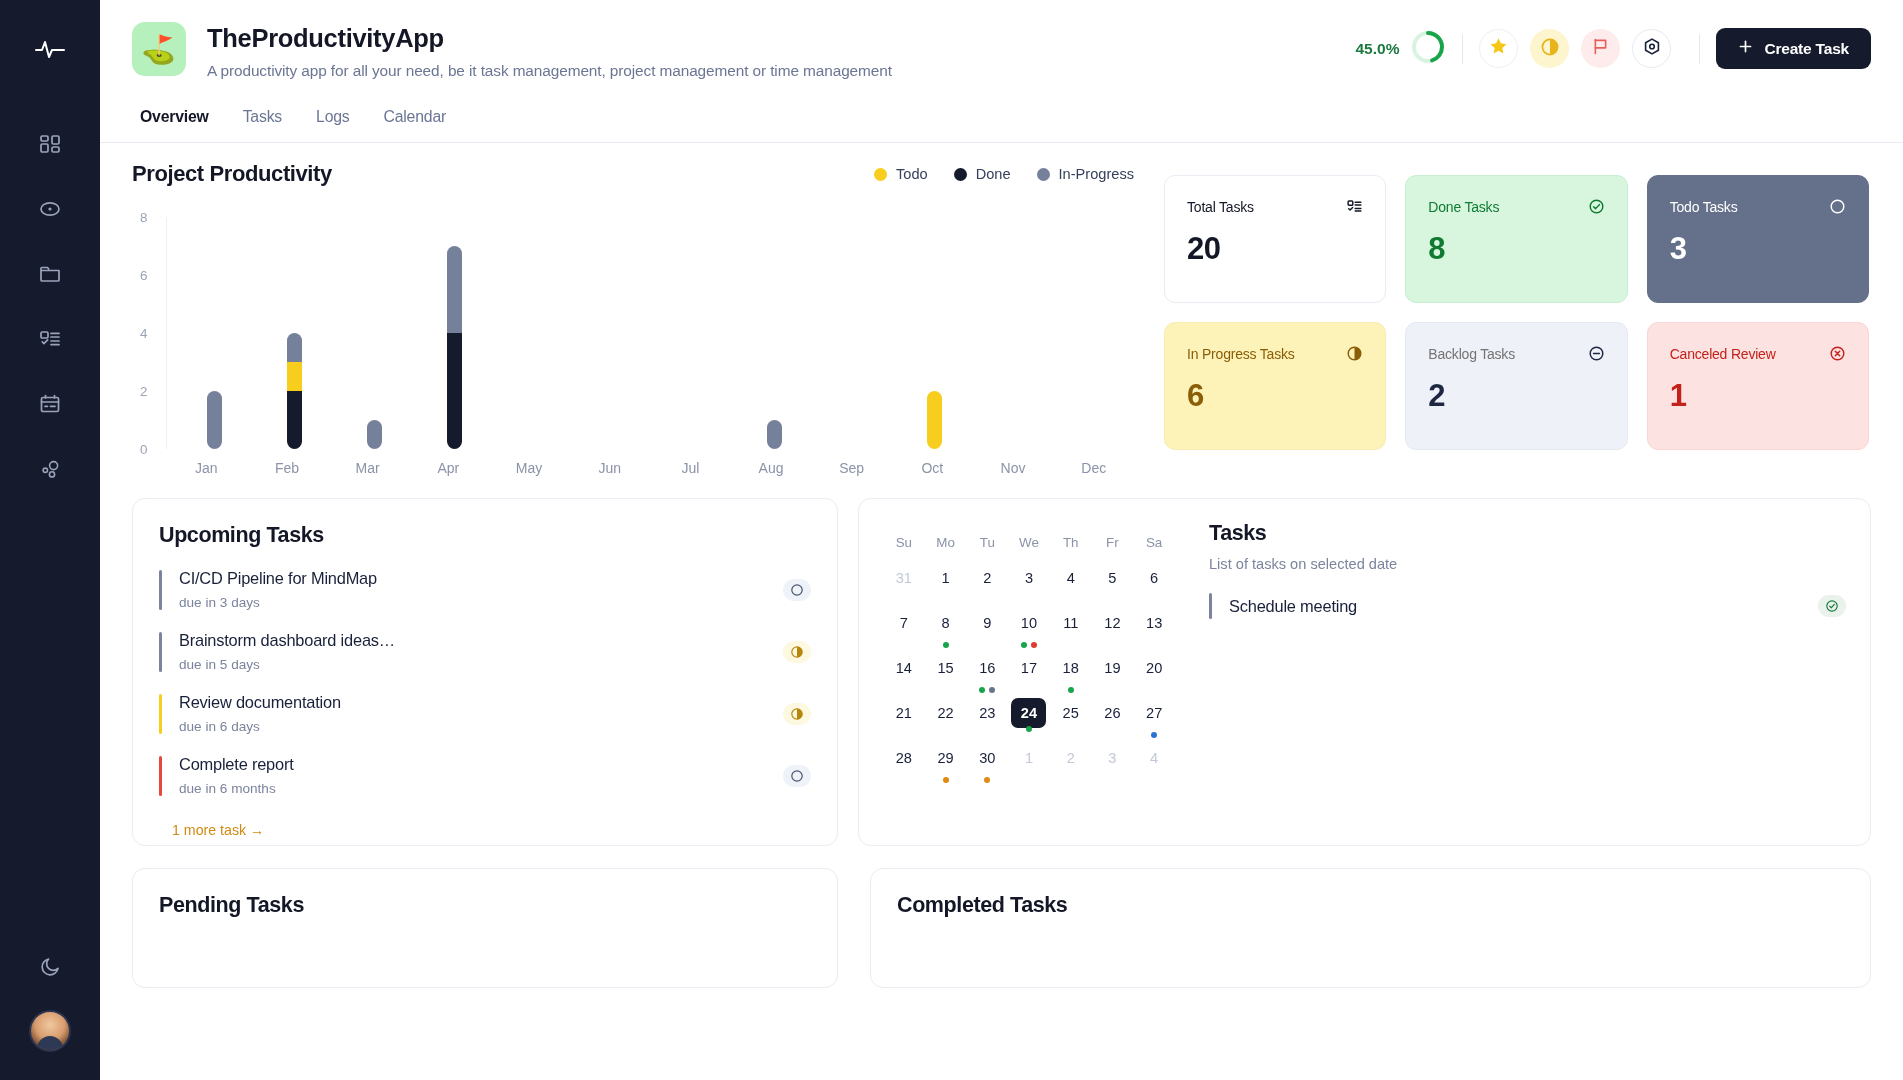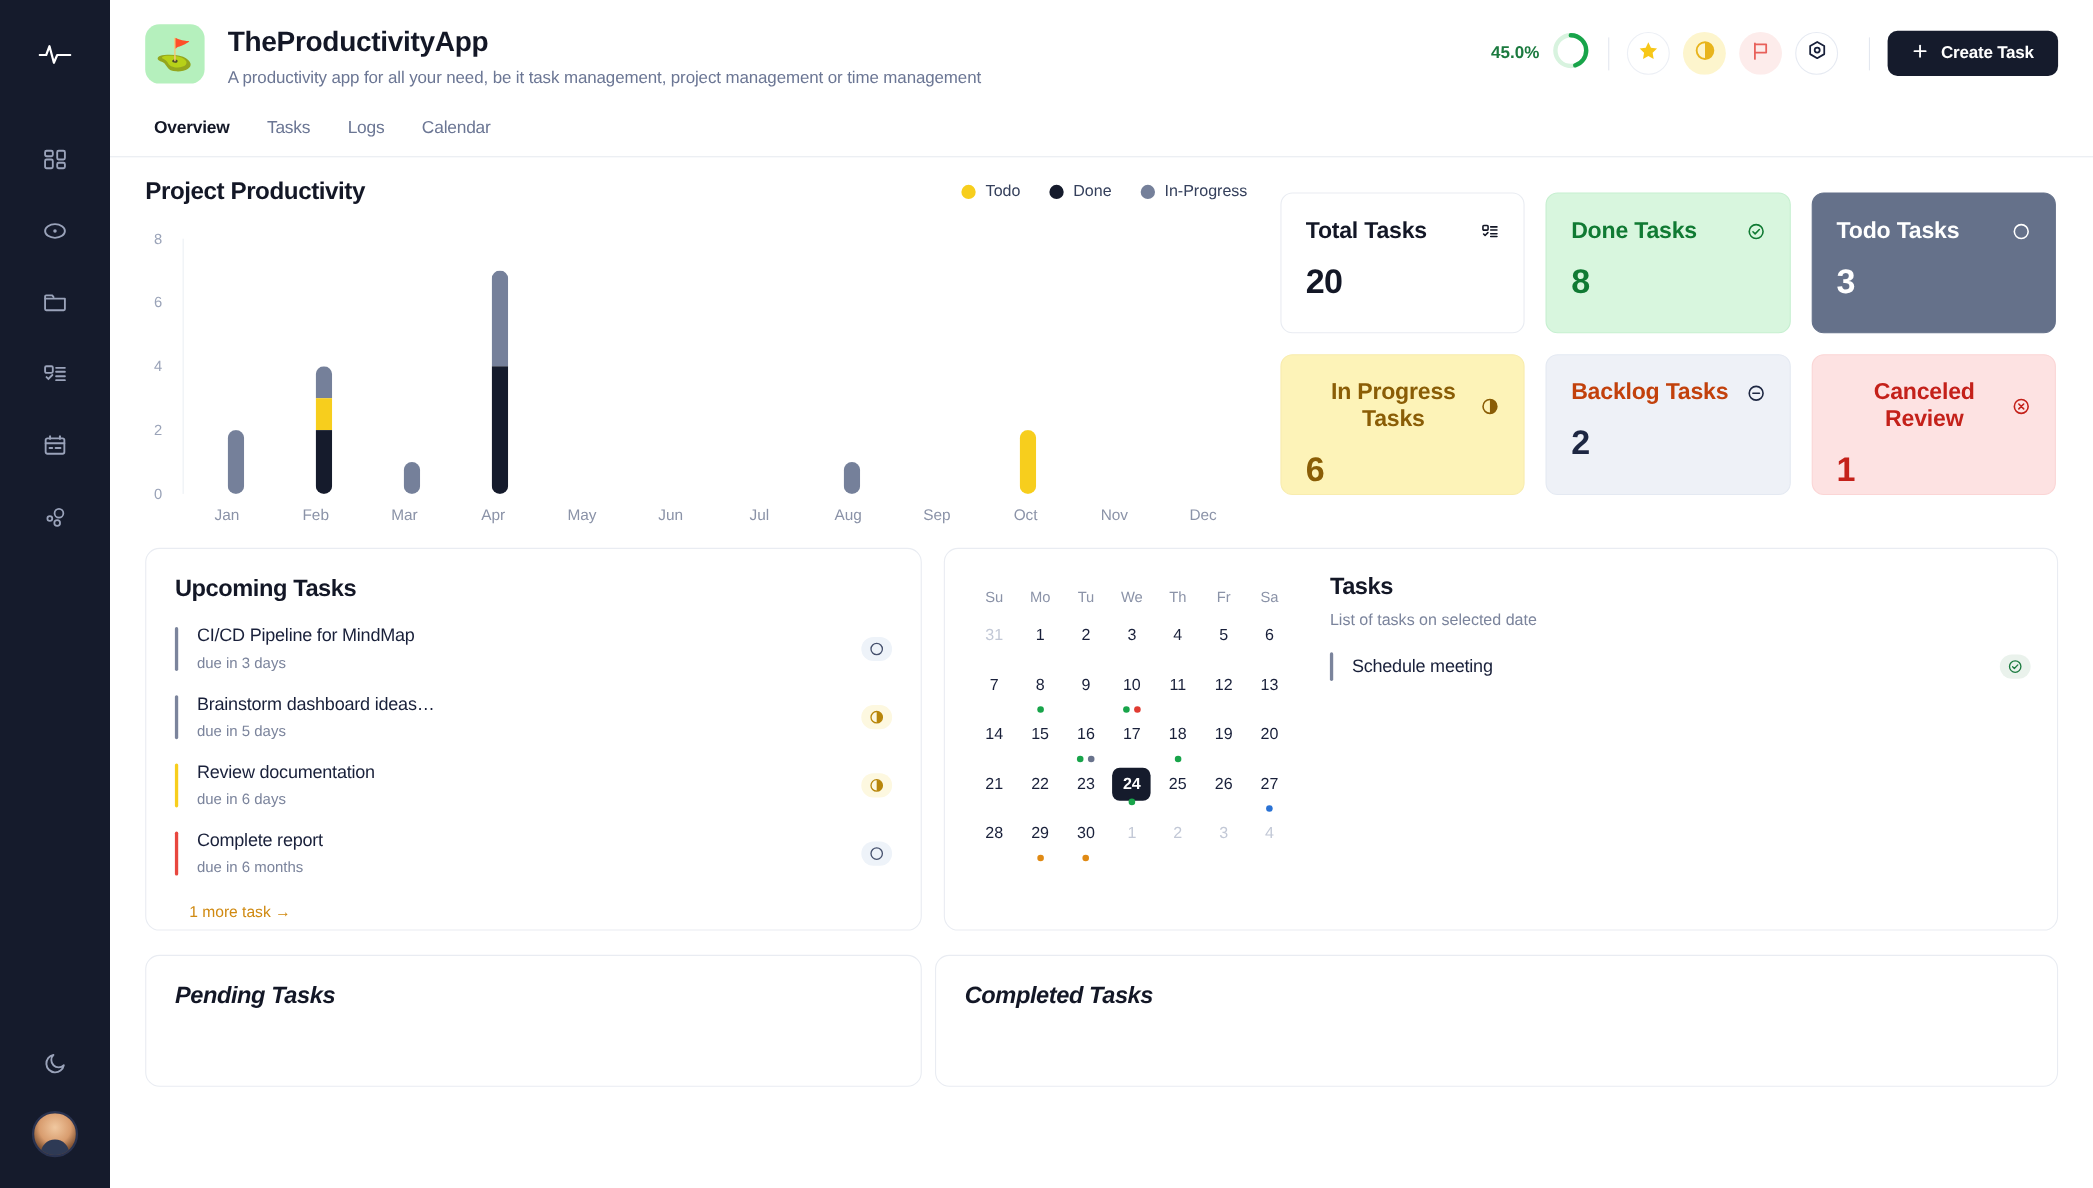--- a/index.html
+++ b/index.html
@@ -90,21 +90,21 @@
   .bcol { flex:1; display:flex; flex-direction:column; align-items:center; justify-content:flex-end; height:100%; }
   .bstack { width: 15px; display:flex; flex-direction:column; justify-content:flex-end; border-radius: 8px; overflow:hidden; }
   .seg { width:100%; }
   #xlabels { display:flex; margin-left: 34px; margin-right: 8px; margin-top: 11px; }
   .xlab { flex:1; text-align:center; font-size: 14px; color:#8b93a8; }
 
   
   #cards { display:grid; grid-template-columns: repeat(3, 1fr); gap: 19px; width: 705px; align-content:start; padding-top: 14px; }
   .card { border-radius: 11px; padding: 22px 22px 0 22px; height: 128px; }
   .card-top { display:flex; align-items:center; }
-  .card-label { font-size: 21px; font-weight: 700; letter-spacing:-0.2px;text-align:center; }
+  .card-label { font-size: 14px; font-weight: 400; letter-spacing:-0.2px;text-align:center; }
   .card-ic { margin-left:auto; display:flex; align-items:center; }
   .card-val { font-size: 31px; font-weight: 700; margin-top: 16px; letter-spacing:-0.5px; }
 
   
   #row2 { display:flex; gap: 20px; padding: 22px 32px 0 32px; }
   .panel { border:1px solid #e9ecf2; border-radius: 13px; background:#fff; }
   #upcoming { width: 706px; padding: 24px 26px 20px 26px; height: 348px; }
   .panel-h { font-size: 21.5px; font-weight:700; letter-spacing:-0.4px; color:#131726; }
   .task-row { display:flex; align-items:center; margin-top: 21px; }
   .pri-bar { width: 3px; border-radius: 2px; height: 40px; flex:none; }
@@ -133,21 +133,21 @@
   .daynum.sel { background:#151b2c; color:#fff; font-weight:600; }
   .daycell.sel-cell .dots { position:relative; top:-6px; }
   .dots { display:flex; gap: 4px; height: 6px; margin-top: 4px; }
   .dot { width: 6px; height: 6px; border-radius:50%; }
 
   #tasks-side { flex:1; padding-left: 34px; }
   #ts-title { font-size: 21.5px; font-weight:700; letter-spacing:-0.4px; color:#131726; }
   #ts-sub { font-size: 14.6px; color:#7b849c; margin-top: 10px; }
 
   
-  #row3 { display:flex; gap: 12px; padding: 22px 32px 0 32px; font-style: italic; }
+  #row3 { display:flex; gap: 32px; padding: 22px 32px 0 32px; }
   .panel-b { border:1px solid #e9ecf2; border-radius: 13px; background:#fff; padding: 24px 26px; height: 120px; }
   #pending { width: 706px; }
   #completed { flex:1; }
 </style>
 </head>
 <body>
 
 <div id="sidebar">
   <div class="sb-logo">
     <svg width="30" height="22" viewBox="0 0 30 22" fill="none" stroke="#ffffff" stroke-width="2" stroke-linecap="round" stroke-linejoin="round">
@@ -435,21 +435,21 @@
               <svg width="17" height="17" viewBox="0 0 20 20" fill="none" stroke="#8a5d06" stroke-width="1.7">
                 <circle cx="10" cy="10" r="7.4"></circle>
                 <path d="M10 2.6 A7.4 7.4 0 0 1 10 17.4 z" fill="#8a5d06" stroke="none"></path>
               </svg>
             </div>
           </div>
           <div class="card-val" style="color: rgb(138, 93, 6);">6</div>
         </div>
         <div class="card" style="background: rgb(238, 241, 247); border: 1px solid rgb(228, 233, 242);">
           <div class="card-top">
-            <div class="card-label" style="color: #c2410c;">Backlog Tasks</div>
+            <div class="card-label" style="color: #737373;">Backlog Tasks</div>
             <div class="card-ic">
               <svg width="17" height="17" viewBox="0 0 20 20" fill="none" stroke="#1d2742" stroke-width="1.7">
                 <circle cx="10" cy="10" r="7.4"></circle>
                 <path d="M6.5 10 H13.5" stroke-linecap="round"></path>
               </svg>
             </div>
           </div>
           <div class="card-val" style="color: rgb(29, 39, 66);">2</div>
         </div>
         <div class="card" style="background: rgb(253, 226, 226); border: 1px solid rgb(251, 213, 213);">

